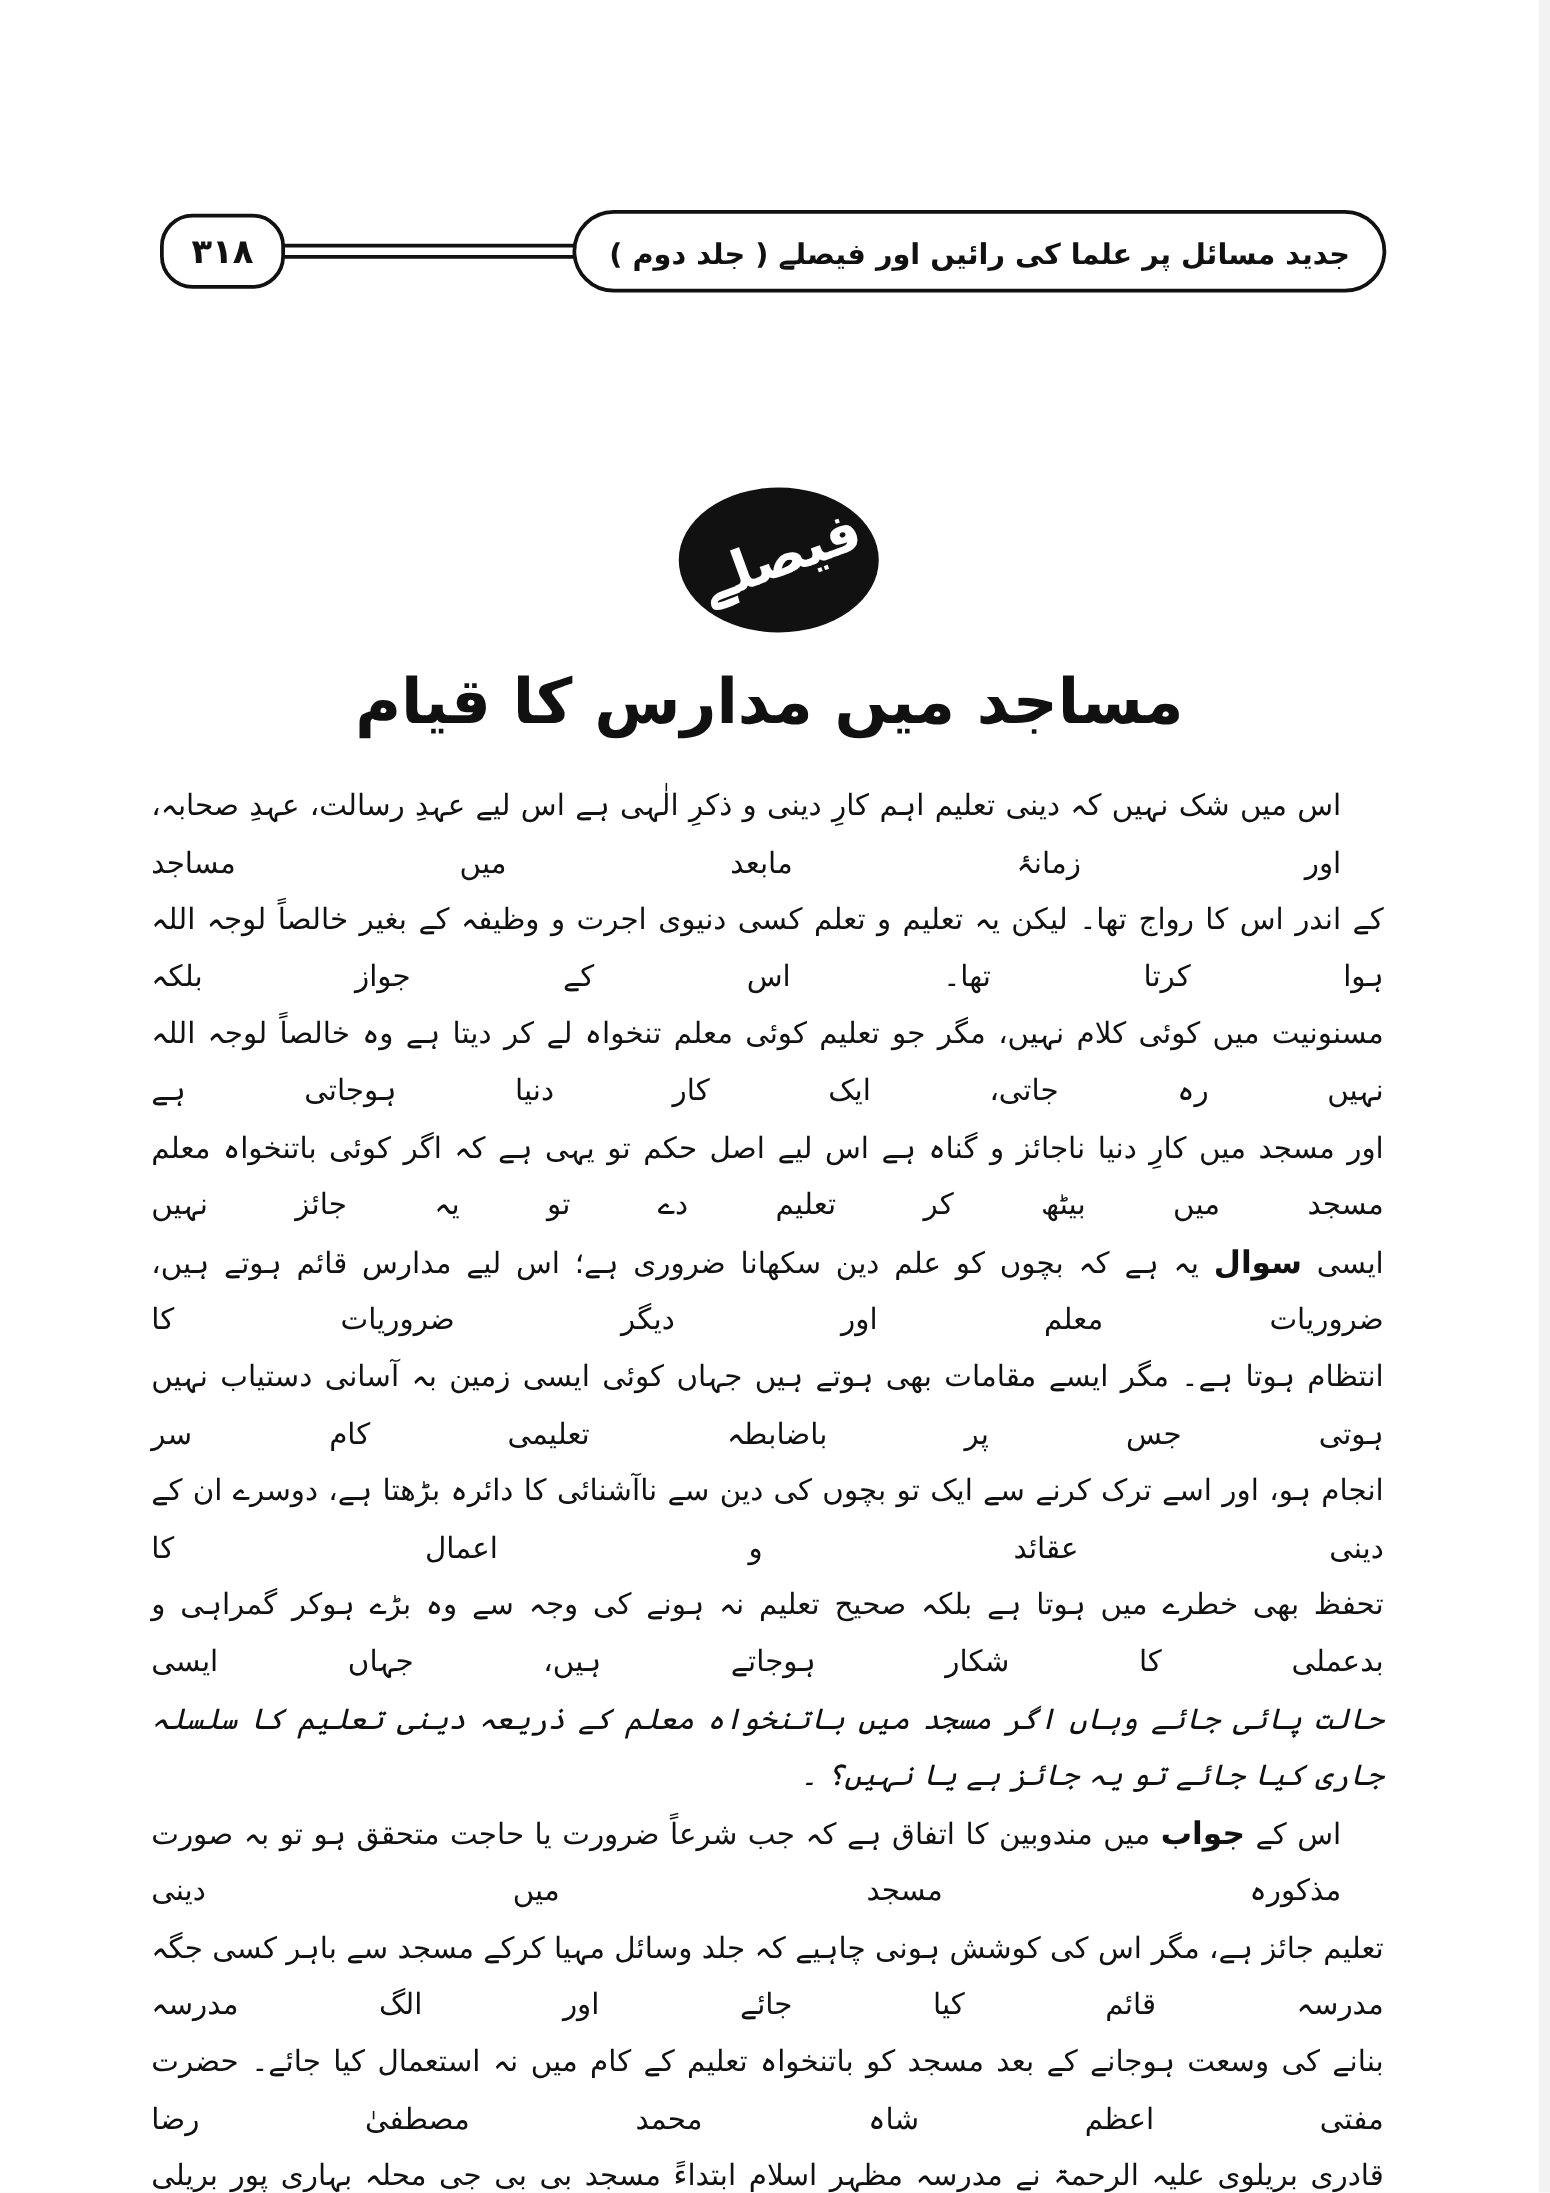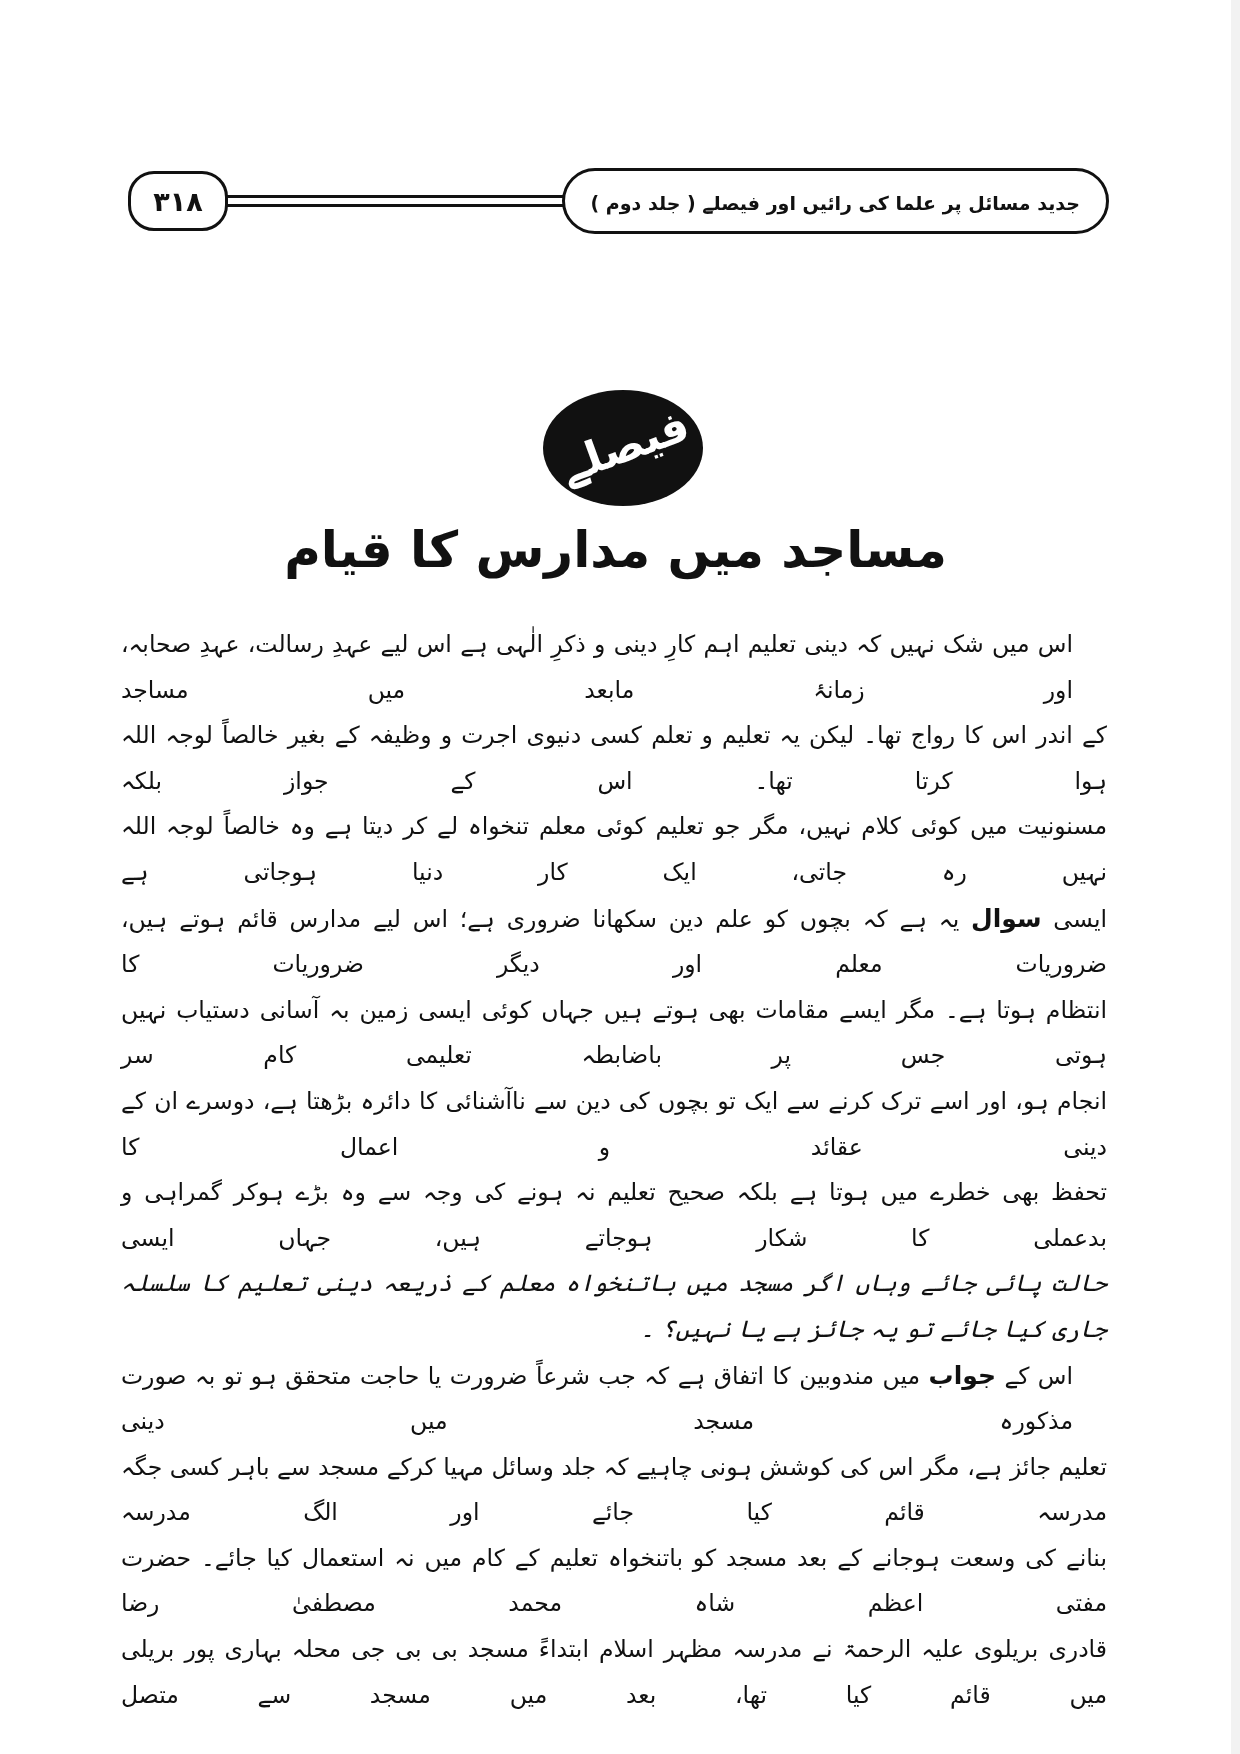--- a/index.html
+++ b/index.html
@@ -34,21 +34,21 @@
   .page-number-capsule {
     min-width: 100px; height: 60px;
     font-size: 27px; font-weight: bold;
     letter-spacing: 2px;
   }
   .title-capsule {
     height: 66px;
     padding: 14px 26px 10px 26px;
     border-radius: 34px;
     direction: rtl;
-    font-size: 19px; font-weight: bold;
+    font-size: 23px; font-weight: bold;
     white-space: nowrap;
   }
   .header-rule {
     flex: 1;
     height: 6px;
     border-top: 3px solid var(--ink, #111);
     border-bottom: 3px solid var(--ink, #111);
     margin: 0 -10px;
   }
 
@@ -65,21 +65,21 @@
     color: #fff;
     font-size: 44px;
     font-weight: bold;
     transform: rotate(-20deg) translate(2px, -2px);
     direction: rtl;
   }
 
   
   .main-heading {
     position: absolute;
-    top: 487px; left: 0; right: 0;
+    top: 498px; left: 0; right: 0;
     text-align: center;
     direction: rtl;
     font-size: 50px;
     font-weight: bold;
     letter-spacing: 0;
   }
 
   
   .body-text {
     position: absolute;
@@ -117,20 +117,21 @@
   <div class="badge">
     <span>فیصلے</span>
   </div>
 
   <h1 class="main-heading">مساجد میں مدارس کا قیام</h1>
 
   <div class="body-text">
       <div class="body-line indent"><span>اس میں شک نہیں کہ دینی تعلیم اہم کارِ دینی و ذکرِ الٰہی ہے اس لیے عہدِ رسالت، عہدِ صحابہ، اور زمانۂ مابعد میں مساجد</span></div>
       <div class="body-line"><span>کے اندر اس کا رواج تھا۔ لیکن یہ تعلیم و تعلم کسی دنیوی اجرت و وظیفہ کے بغیر خالصاً لوجہ اللہ ہوا کرتا تھا۔ اس کے جواز بلکہ</span></div>
       <div class="body-line"><span>مسنونیت میں کوئی کلام نہیں، مگر جو تعلیم کوئی معلم تنخواہ لے کر دیتا ہے وہ خالصاً لوجہ اللہ نہیں رہ جاتی، ایک کار دنیا ہوجاتی ہے</span></div>
+      <div class="body-line"><span>اور مسجد میں کارِ دنیا ناجائز و گناہ ہے اس لیے اصل حکم تو یہی ہے کہ اگر کوئی باتنخواہ معلم مسجد میں بیٹھ کر تعلیم دے تو یہ جائز نہیں</span></div>
       <div class="body-line"><span>ایسی </span><span class="bold">سوال</span><span> یہ ہے کہ بچوں کو علم دین سکھانا ضروری ہے؛ اس لیے مدارس قائم ہوتے ہیں، ضروریات معلم اور دیگر ضروریات کا</span></div>
       <div class="body-line"><span>انتظام ہوتا ہے۔ مگر ایسے مقامات بھی ہوتے ہیں جہاں کوئی ایسی زمین بہ آسانی دستیاب نہیں ہوتی جس پر باضابطہ تعلیمی کام سر</span></div>
       <div class="body-line"><span>انجام ہو، اور اسے ترک کرنے سے ایک تو بچوں کی دین سے ناآشنائی کا دائرہ بڑھتا ہے، دوسرے ان کے دینی عقائد و اعمال کا</span></div>
       <div class="body-line"><span>تحفظ بھی خطرے میں ہوتا ہے بلکہ صحیح تعلیم نہ ہونے کی وجہ سے وہ بڑے ہوکر گمراہی و بدعملی کا شکار ہوجاتے ہیں، جہاں ایسی</span></div>
       <div class="body-line para-end"><span>حالت پائی جائے وہاں اگر مسجد میں باتنخواہ معلم کے ذریعہ دینی تعلیم کا سلسلہ جاری کیا جائے تو یہ جائز ہے یا نہیں؟ ۔</span></div>
       <div class="body-line indent"><span>اس کے </span><span class="bold">جواب</span><span> میں مندوبین کا اتفاق ہے کہ جب شرعاً ضرورت یا حاجت متحقق ہو تو بہ صورت مذکورہ مسجد میں دینی</span></div>
       <div class="body-line"><span>تعلیم جائز ہے، مگر اس کی کوشش ہونی چاہیے کہ جلد وسائل مہیا کرکے مسجد سے باہر کسی جگہ مدرسہ قائم کیا جائے اور الگ مدرسہ</span></div>
       <div class="body-line"><span>بنانے کی وسعت ہوجانے کے بعد مسجد کو باتنخواہ تعلیم کے کام میں نہ استعمال کیا جائے۔ حضرت مفتی اعظم شاہ محمد مصطفیٰ رضا</span></div>
       <div class="body-line"><span>قادری بریلوی علیہ الرحمۃ نے مدرسہ مظہر اسلام ابتداءً مسجد بی بی جی محلہ بہاری پور بریلی میں قائم کیا تھا، بعد میں مسجد سے متصل</span></div>
     </div>

